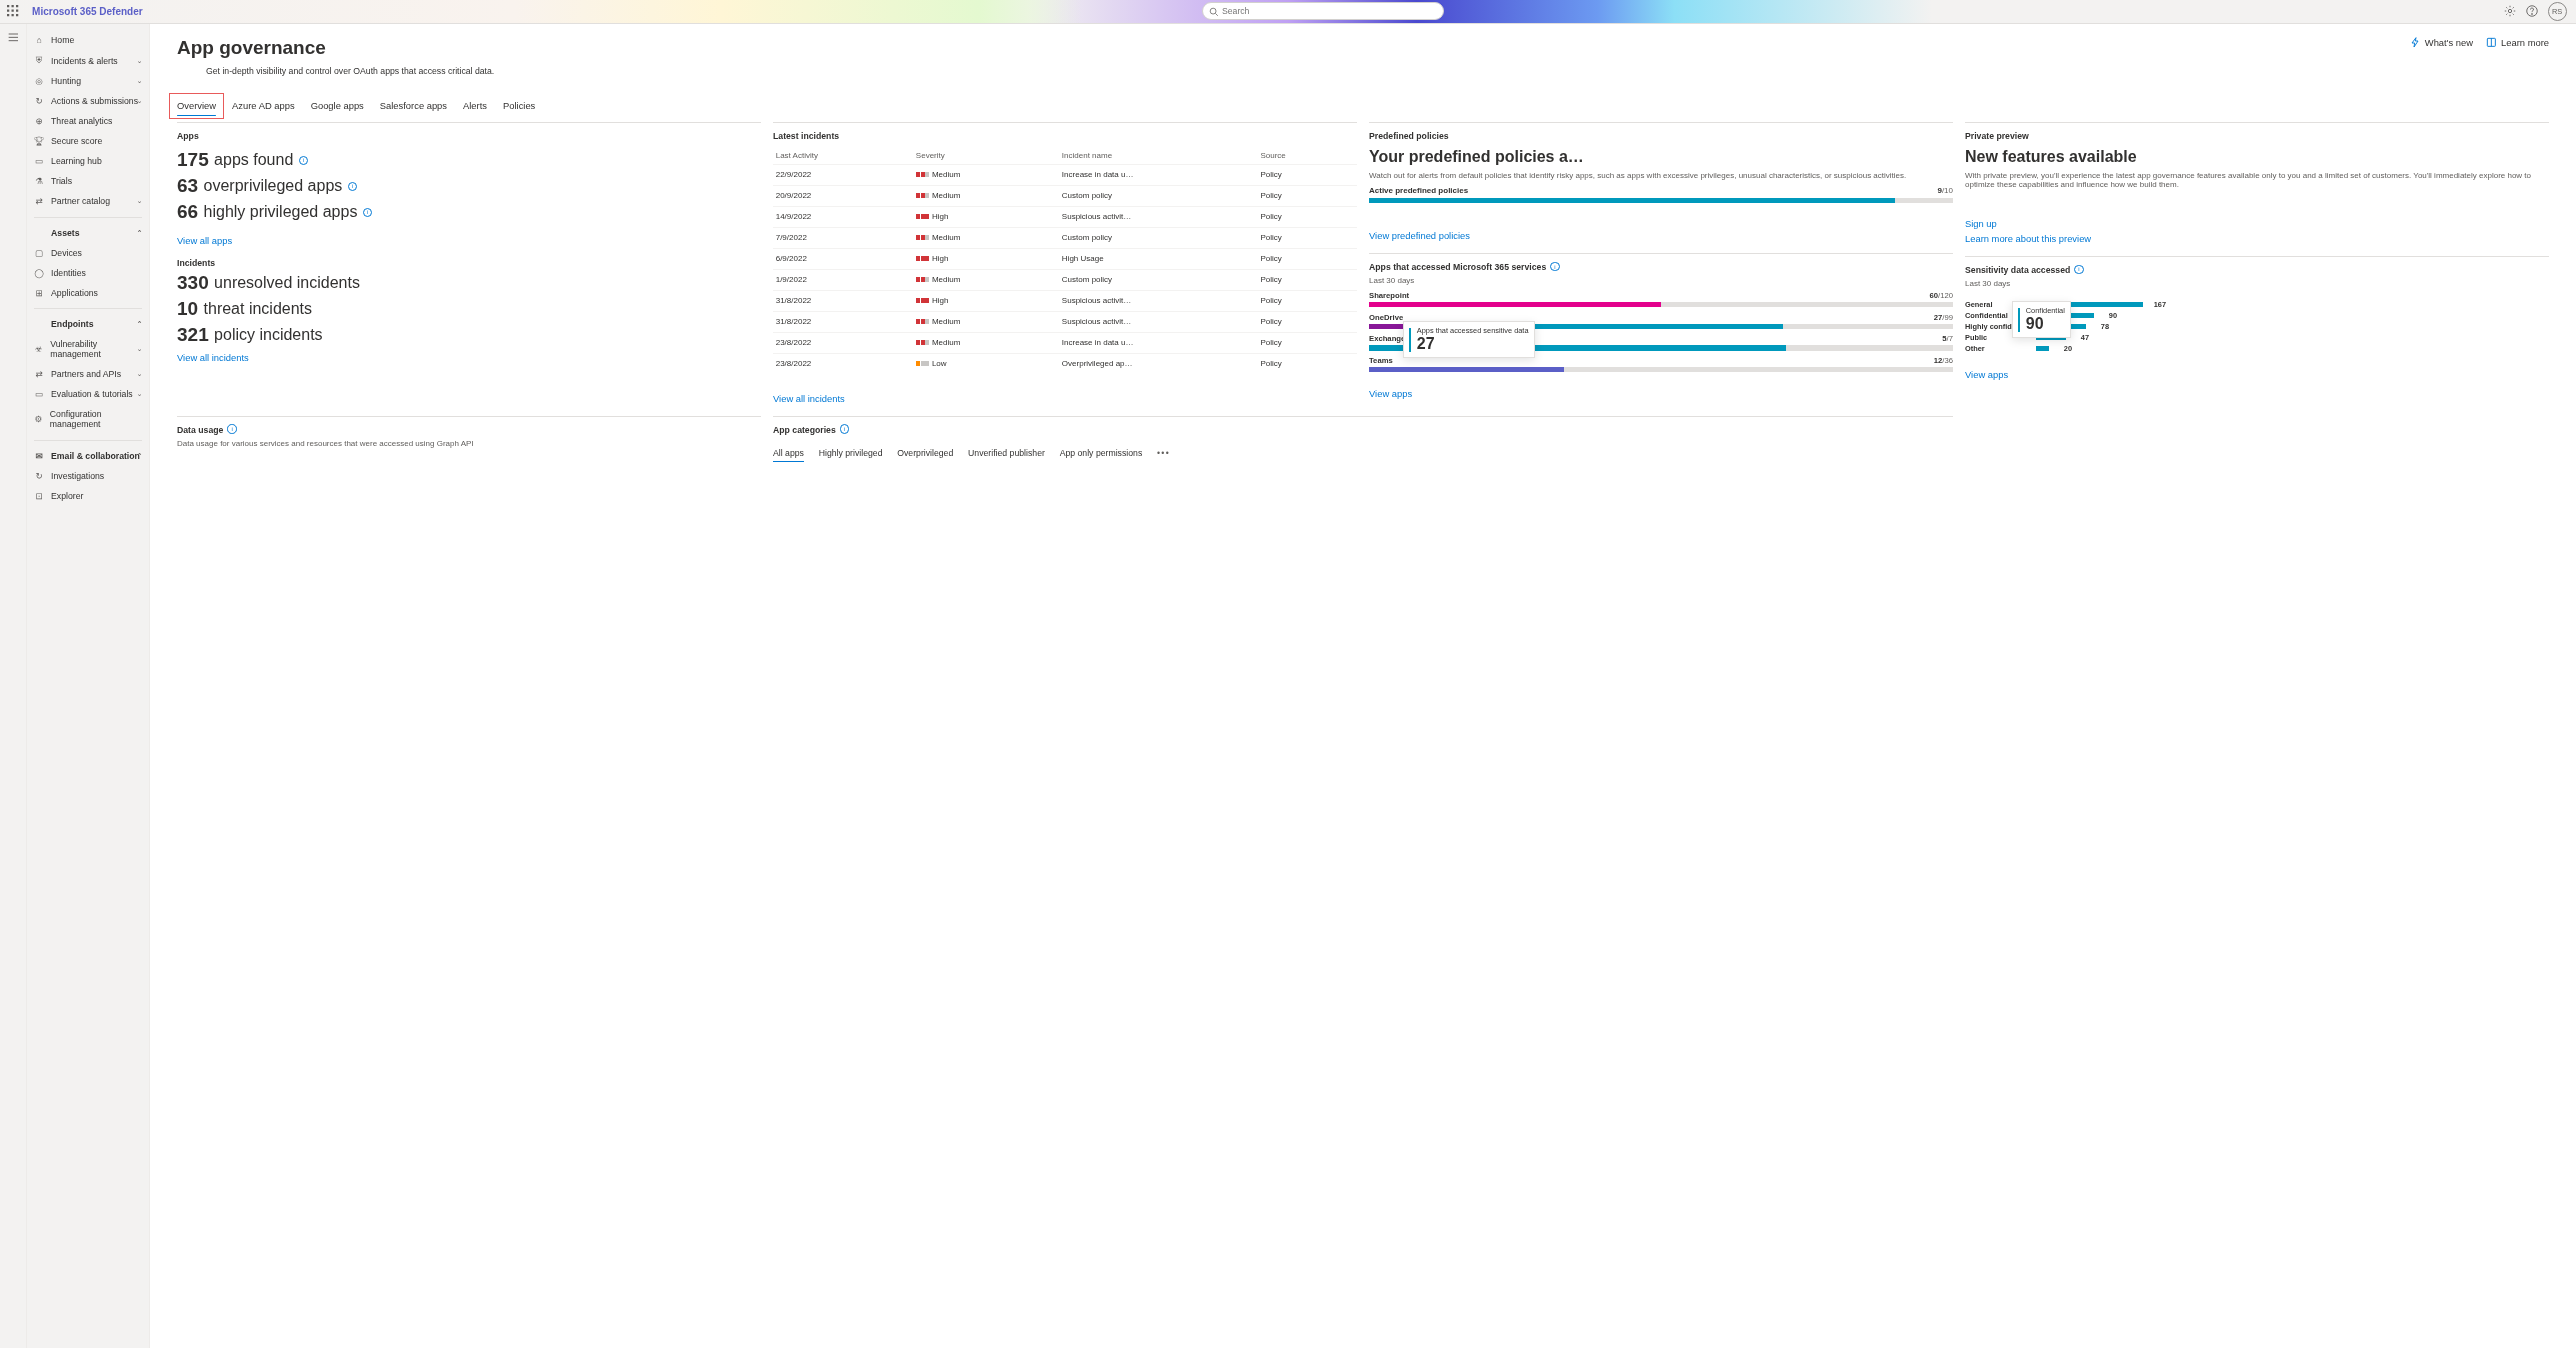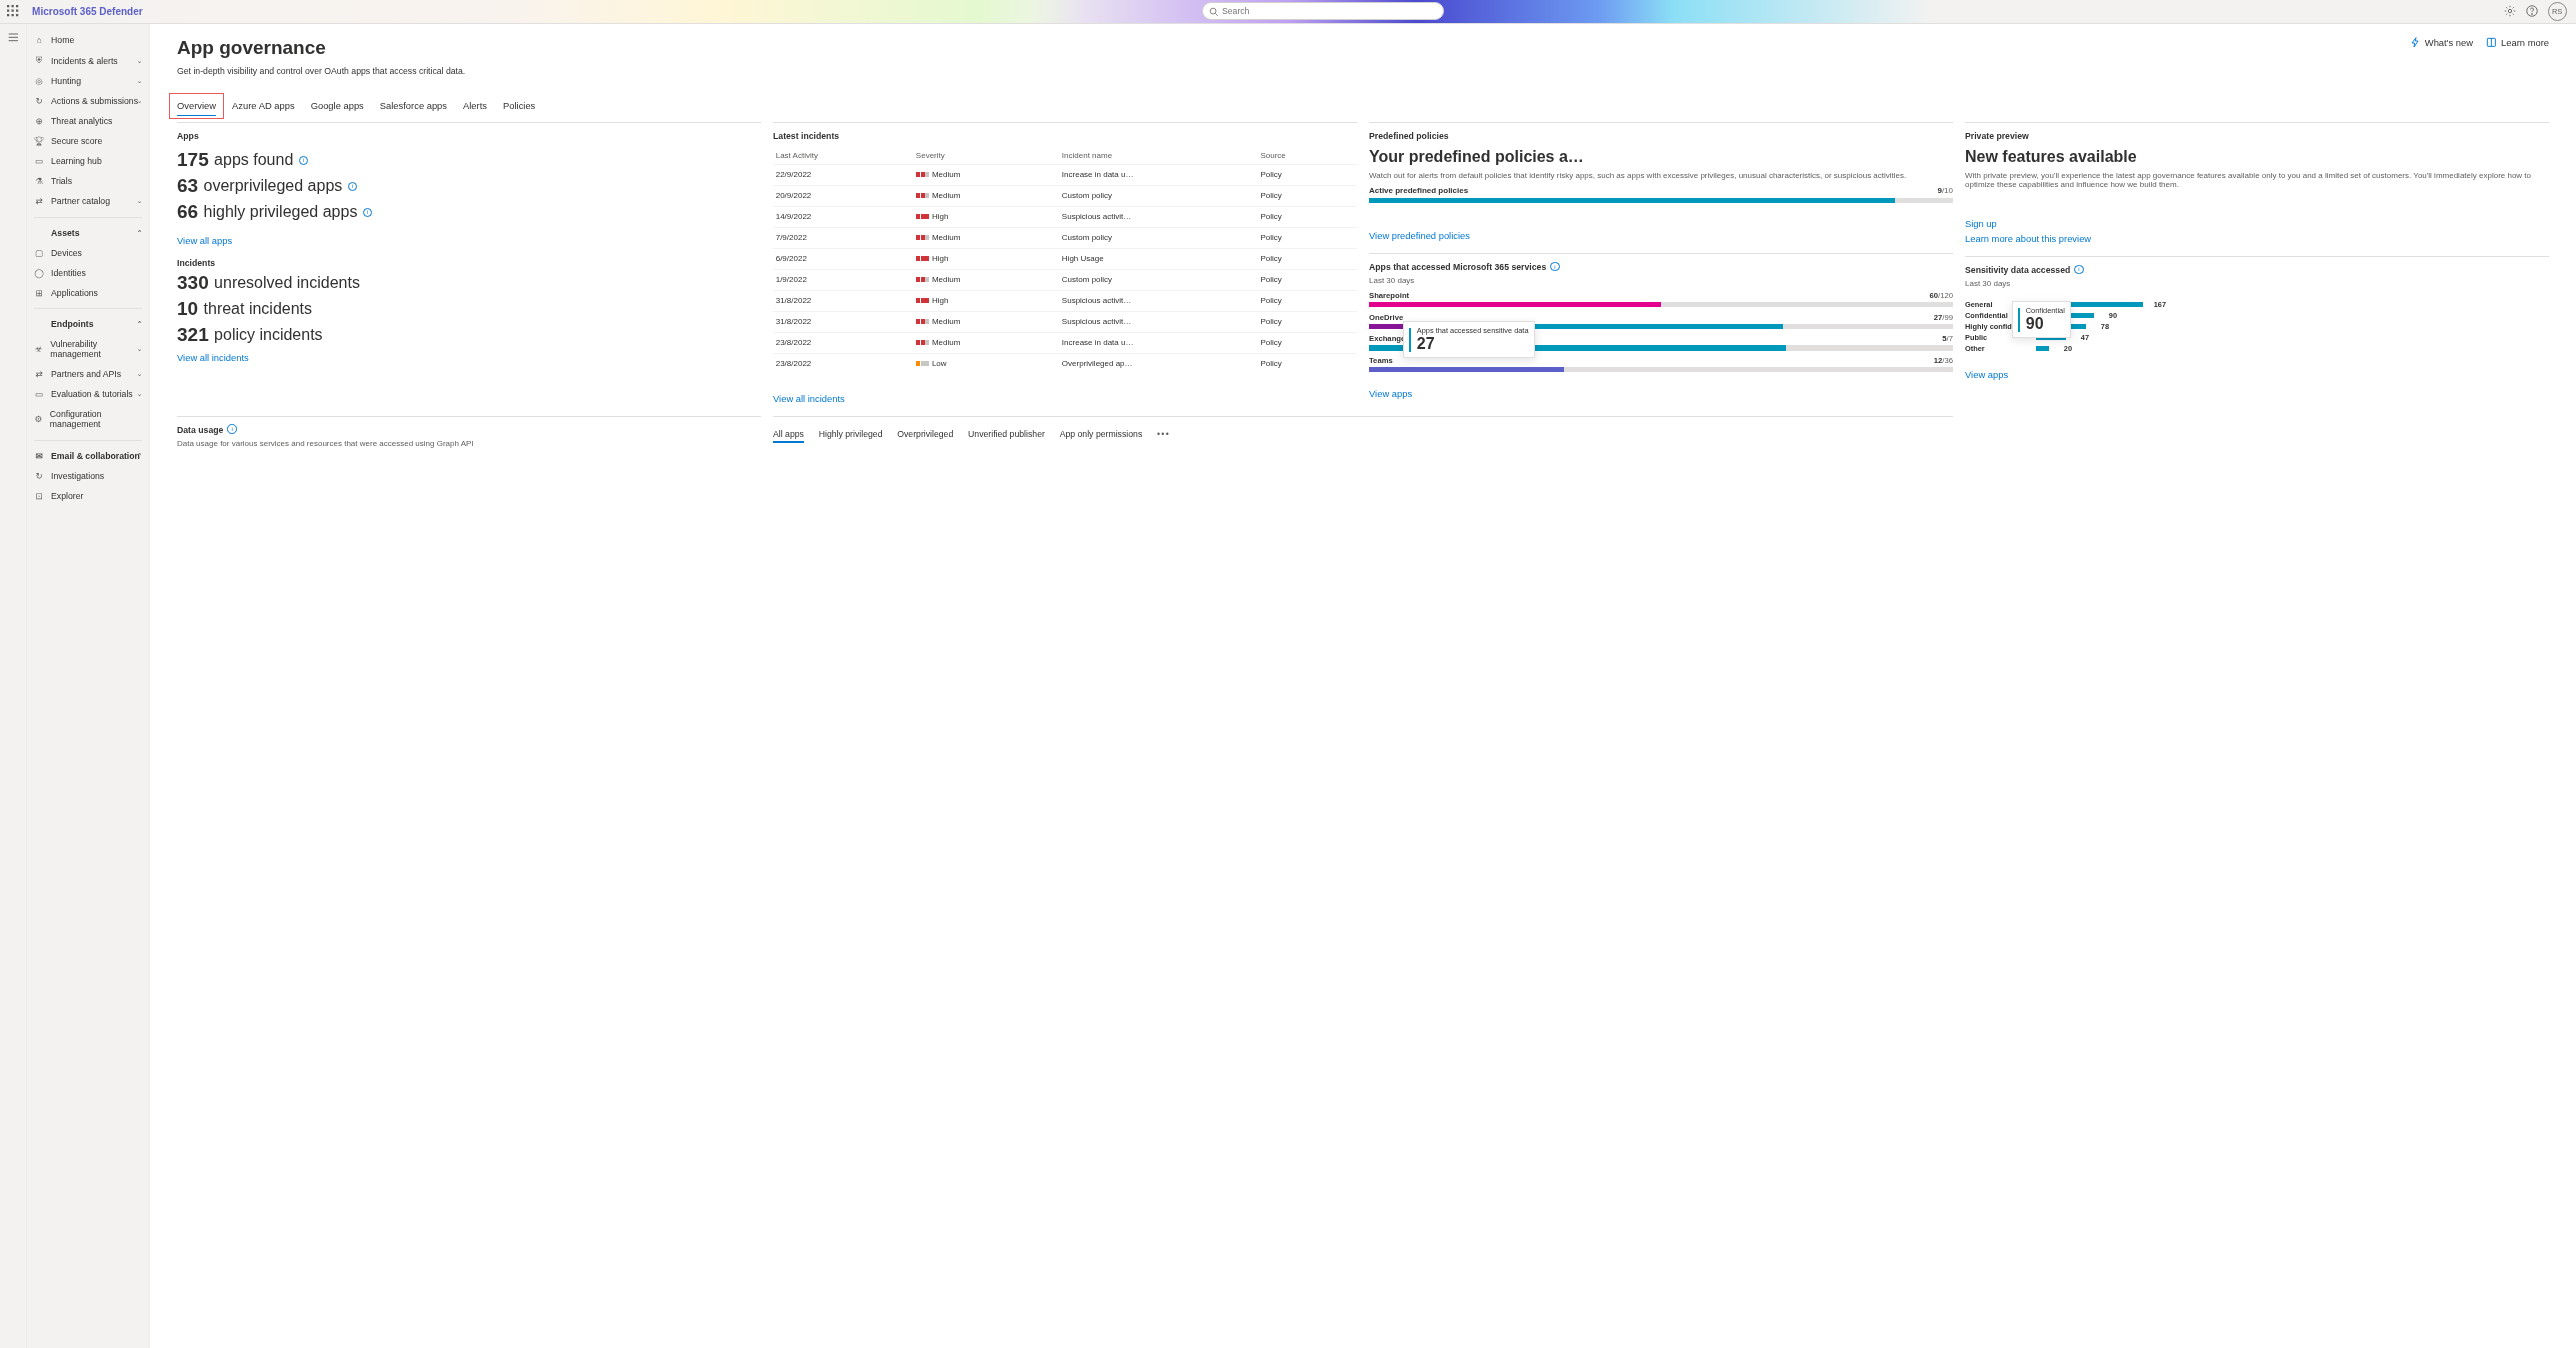--- a/index.html
+++ b/index.html
@@ -22,21 +22,21 @@
   .ham svg { width:10.7px; height:10.7px; color:#605e5c; }
   .sidebar { width:123px; background:#f3f2f1; border-right:0.7px solid #edebe9; overflow-y:auto; font-size:8.7px; }
   .nav-item { display:flex; align-items:center; padding:5px 6.7px; color:#323130; cursor:pointer; position:relative; }
   .nav-item .nv-ic { width:10.7px; display:inline-flex; justify-content:center; margin-right:6.7px; color:#605e5c; }
   .nav-item.group-head { font-weight:600; }
   .nav-chevron { position:absolute; right:6.7px; font-size:6.7px; color:#605e5c; }
   .nav-sep { height:0.7px; background:#e1dfdd; margin:5.4px 6.7px; }
   .main { flex:1; overflow:auto; padding:13.4px 27px 27px 27px; }
   .page-head { display:flex; justify-content:space-between; align-items:flex-start; }
   .page-title { font-size:19px; font-weight:700; }
-  .page-desc { font-size:8.7px; color:#323130; margin-top:6.7px; }
+  .page-desc { font-size:8.7px; color:#323130; margin-top:6.7px;margin-left:29px; }
   .head-actions { display:flex; gap:13.4px; align-items:center; font-size:9.4px; color:#323130; }
   .head-actions svg { width:10.7px; height:10.7px; }
   .head-actions .whatsnew svg { color:#0078d4; }
   .tabs { display:flex; gap:16px; margin-top:20px; border-bottom:0.7px solid #fff; font-size:9.4px; }
   .tab { padding:4px 0 5.4px; color:#323130; cursor:pointer; position:relative; }
   .tab.active { color:#323130; }
   .tab.active::after { content:""; position:absolute; left:0; right:0; bottom:0; height:1.3px; background:#0078d4; border-radius:1.3px; }
   .tab-highlight { position:absolute; border:1px solid #e85a5a; left:-8px; right:-8px; top:-2.7px; bottom:-2.7px; pointer-events:none; }
   .grid { display:grid; grid-template-columns: 1fr 1fr 1fr 1fr; gap:12px; margin-top:5.4px; }
   .card-title { font-size:8.7px; font-weight:600; padding:5.4px 0 4px; }
@@ -561,20 +561,24 @@
 
       <div class="card-sec">
         <div style="display:flex;align-items:center;gap:4px">
             <span class="card-title">Data usage</span>
             <span class="info-dot">i</span>
           </div>
         <div class="small">Data usage for various services and resources that were accessed using Graph API</div>
       </div>
 
       <div class="card-sec" style="grid-column: span 2">
+        <div style="display:flex;align-items:center;gap:4px">
+            <span class="card-title">App categories</span>
+            <span class="info-dot">i</span>
+          </div>
         <div class="cat-tabs" id="cat-tabs">
             <span class="ct active">All apps</span>
             <span class="ct">Highly privileged</span>
             <span class="ct">Overprivileged</span>
             <span class="ct">Unverified publisher</span>
             <span class="ct">App only permissions</span>
             <span class="more-dots">•••</span>
           </div>
       </div>
       <div></div>

